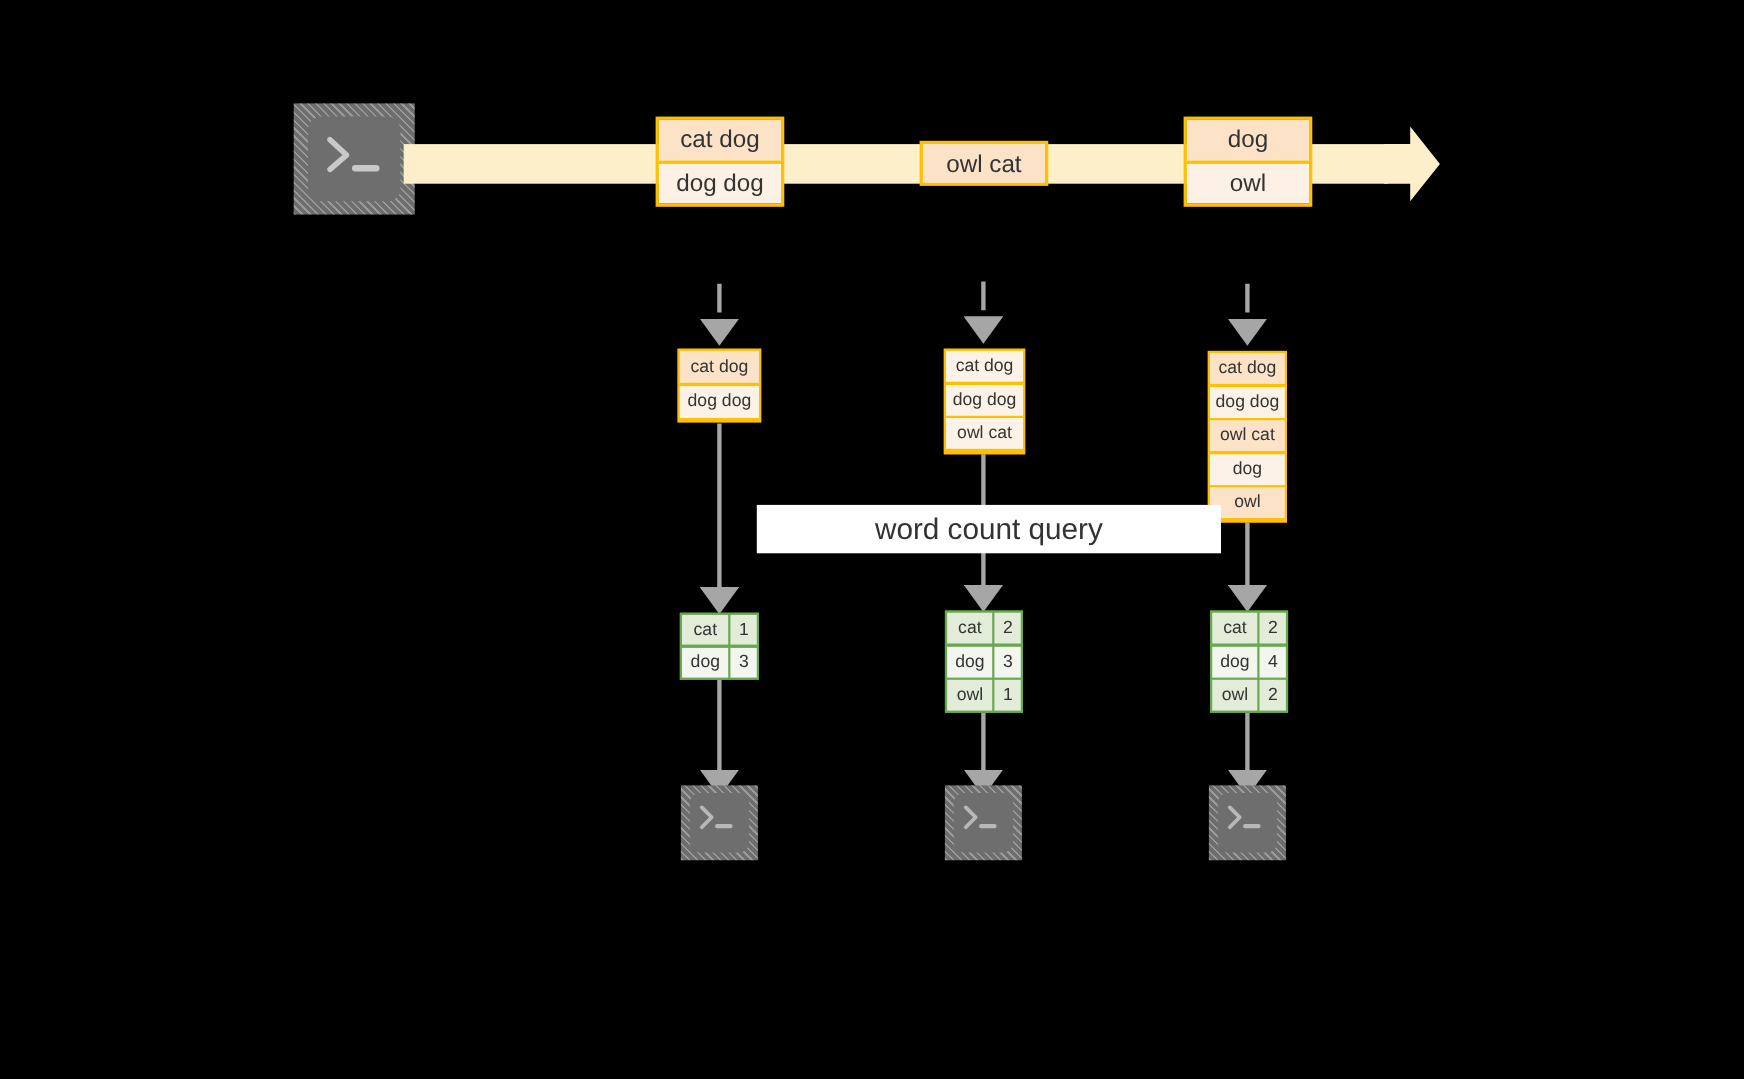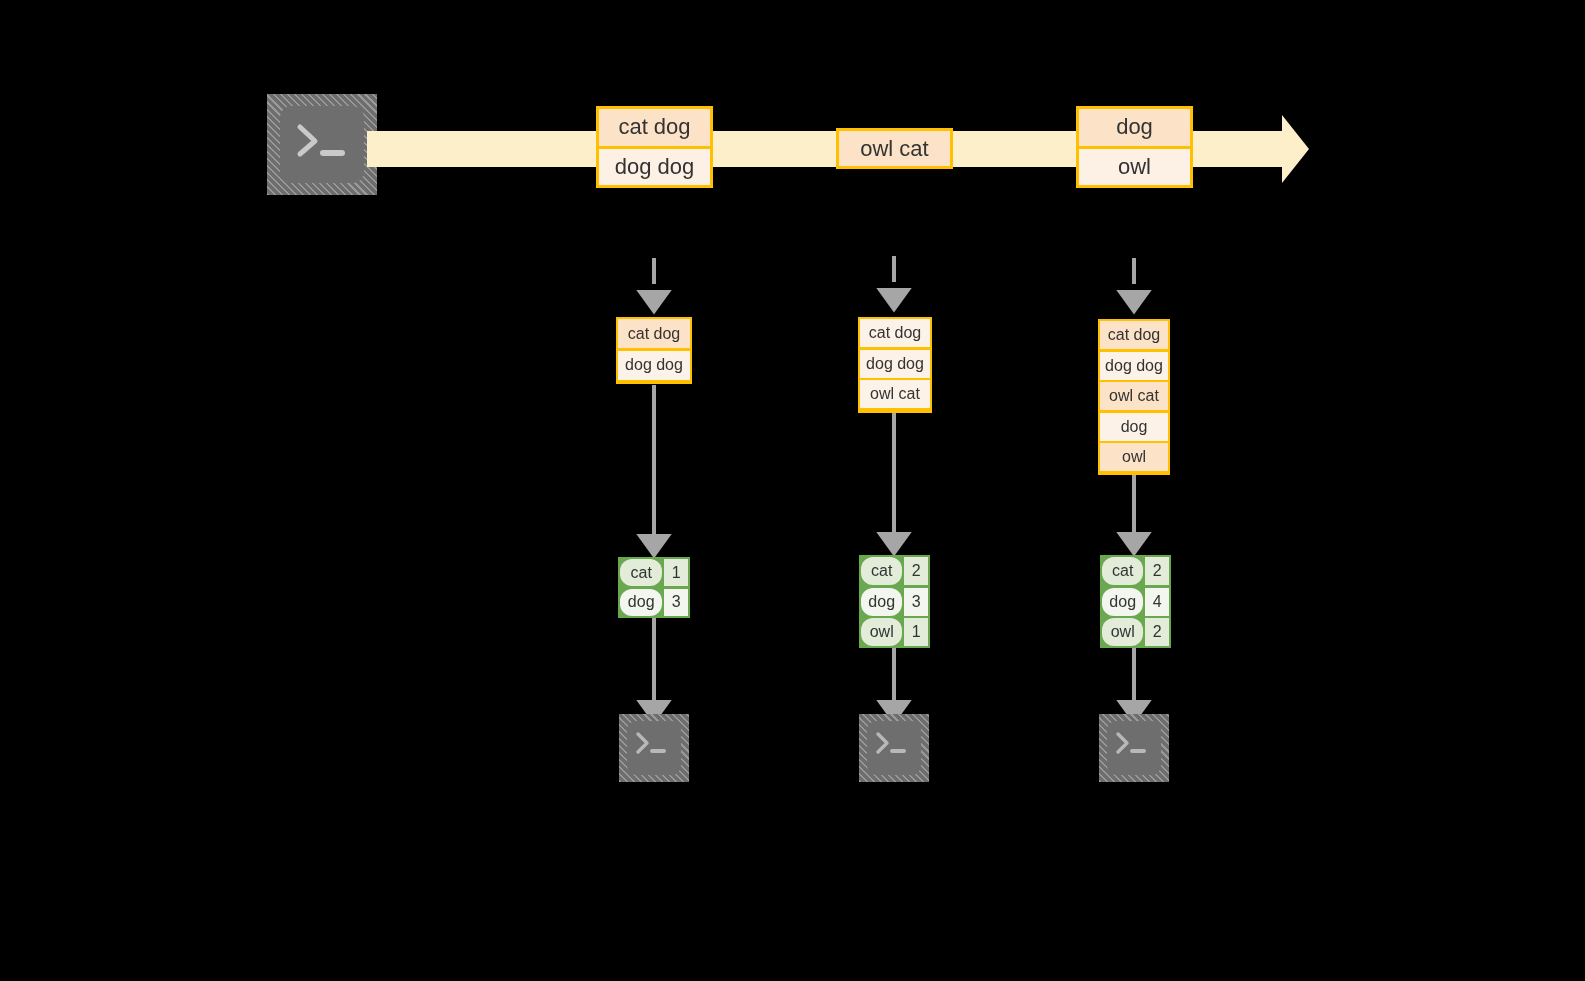--- a/index.html
+++ b/index.html
@@ -108,21 +108,21 @@
   .res-box .tc {
     box-sizing: border-box;
     display: flex;
     align-items: center;
     justify-content: center;
     color: #333333;
     font-size: 16px;
     white-space: nowrap;
     background: #e2ecd9;
   }
-  .res-box .tc.word { margin-right: 2px; border-radius: 12px; }
+  .res-box .tc.word { margin-right: 2px; }
   .res-box .trow.shade-b .tc { background: #f2f6ef; }
 
   
   #arrows {
     position: absolute;
     left: 0; top: 0;
     width: 1585px; height: 981px;
     pointer-events: none;
   }
 
@@ -207,20 +207,23 @@
   </div>
 
   <div class="snap-box" style="left:1098px; top:319px; width:72px; height:156px;">
     <div class="row shade-a" style="height:28px;">cat dog</div>
     <div class="row shade-b" style="height:28px;">dog dog</div>
     <div class="row shade-a" style="height:28px;">owl cat</div>
     <div class="row shade-b" style="height:28px;">dog</div>
     <div class="row shade-a" style="height:28px;">owl</div>
   </div>
 
+  <div class="query-banner" style="left:688px; top:459px; width:422px; height:44px; font-size:27px;">
+    <span>word count query</span>
+  </div>
 
   <div class="res-box" style="left:618px; top:557px; width:72px; height:61px;">
     <div class="trow shade-a">
       <div class="tc word" style="width:43px;">cat</div>
       <div class="tc count" style="width:24px;">1</div>
     </div>
     <div class="trow shade-b">
       <div class="tc word" style="width:43px;">dog</div>
       <div class="tc count" style="width:24px;">3</div>
     </div>

